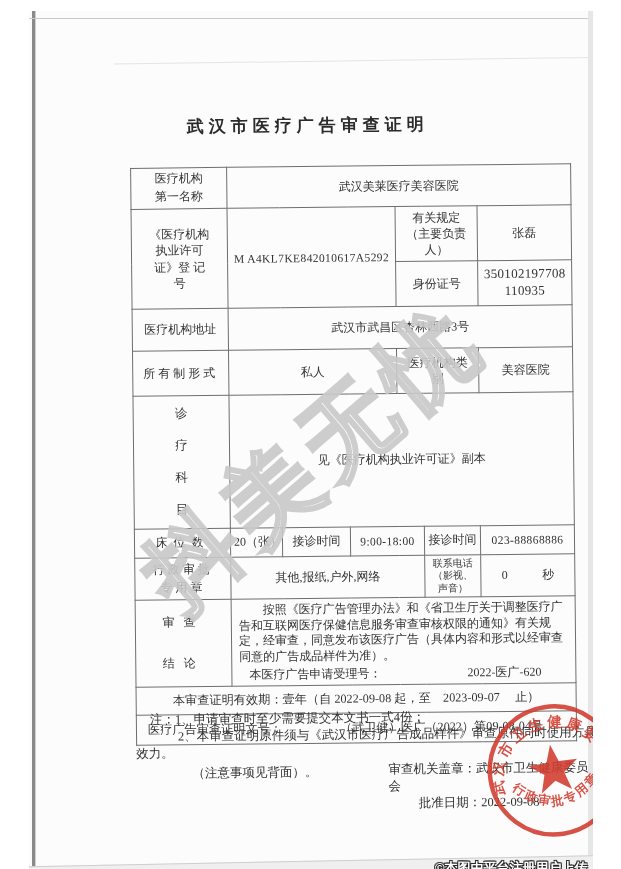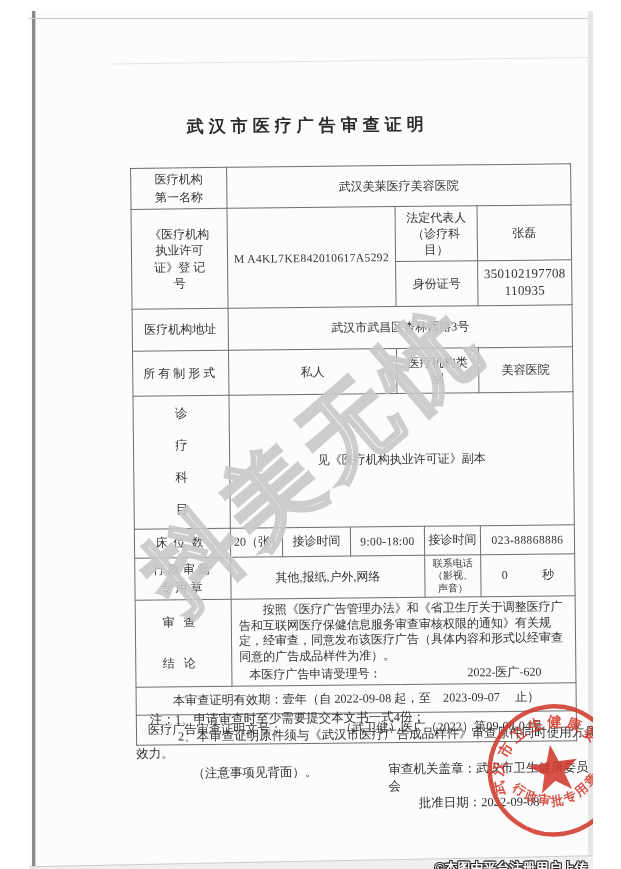--- a/index.html
+++ b/index.html
@@ -37,21 +37,21 @@
     position:absolute; left:104px; top:155px; width:440px;
     border-collapse:collapse; table-layout:fixed;
     font-size:12px; color:#333;
   }
   table.cert th, table.cert td {
     border:1px solid #6e6e6e; font-weight:normal;
     text-align:center; vertical-align:middle; padding:2px 3px;
     overflow:visible;
   }
   .lbl-wrap { width:62px; margin:0 auto; line-height:1.35; }
-  .lbl-wrap4 { width:52px; margin:0 auto; line-height:1.5; }
+  .lbl-wrap4 { width:52px; margin:0 auto; line-height:1.5;font-family:Liberation Mono, monospace; }
   .ls6 { letter-spacing:6px; }
   .ls3 { letter-spacing:3px; }
   .media-lbl { width:64px; margin:0 auto; letter-spacing:3px; line-height:1.5; }
   .vertical-lbl {
     width:14px; margin:0 auto; word-break:break-all; line-height:2.55; font-size:12.5px;
   }
   .conclusion-lbl {
     width:46px; margin:0 auto; word-break:break-all; letter-spacing:9px; line-height:3.4;
   }
   .num { font-size:11.5px; letter-spacing:0.4px; }
@@ -136,21 +136,21 @@
               <div class="lbl-wrap4">医疗机构第一名称</div>
             </th>
         <td colspan="6">武汉美莱医疗美容医院</td>
       </tr>
       <tr style="height:55px">
         <th rowspan="2">
               <div class="lbl-wrap">《医疗机构执业许可证》登 记 号</div>
             </th>
         <td colspan="3" rowspan="2" class="num">M A4KL7KE842010617A5292</td>
         <td colspan="2">
-              <div class="lbl-wrap">法定代表人（诊疗科目）</div>
+              <div class="lbl-wrap">有关规定（主要负责人）</div>
             </td>
         <td>张磊</td>
       </tr>
       <tr style="height:45px">
         <td colspan="2">身份证号</td>
         <td class="idnum">350102197708110935</td>
       </tr>
       <tr style="height:42px">
         <th>医疗机构地址</th>
         <td colspan="6">武汉市武昌区杏林西路3号</td>

